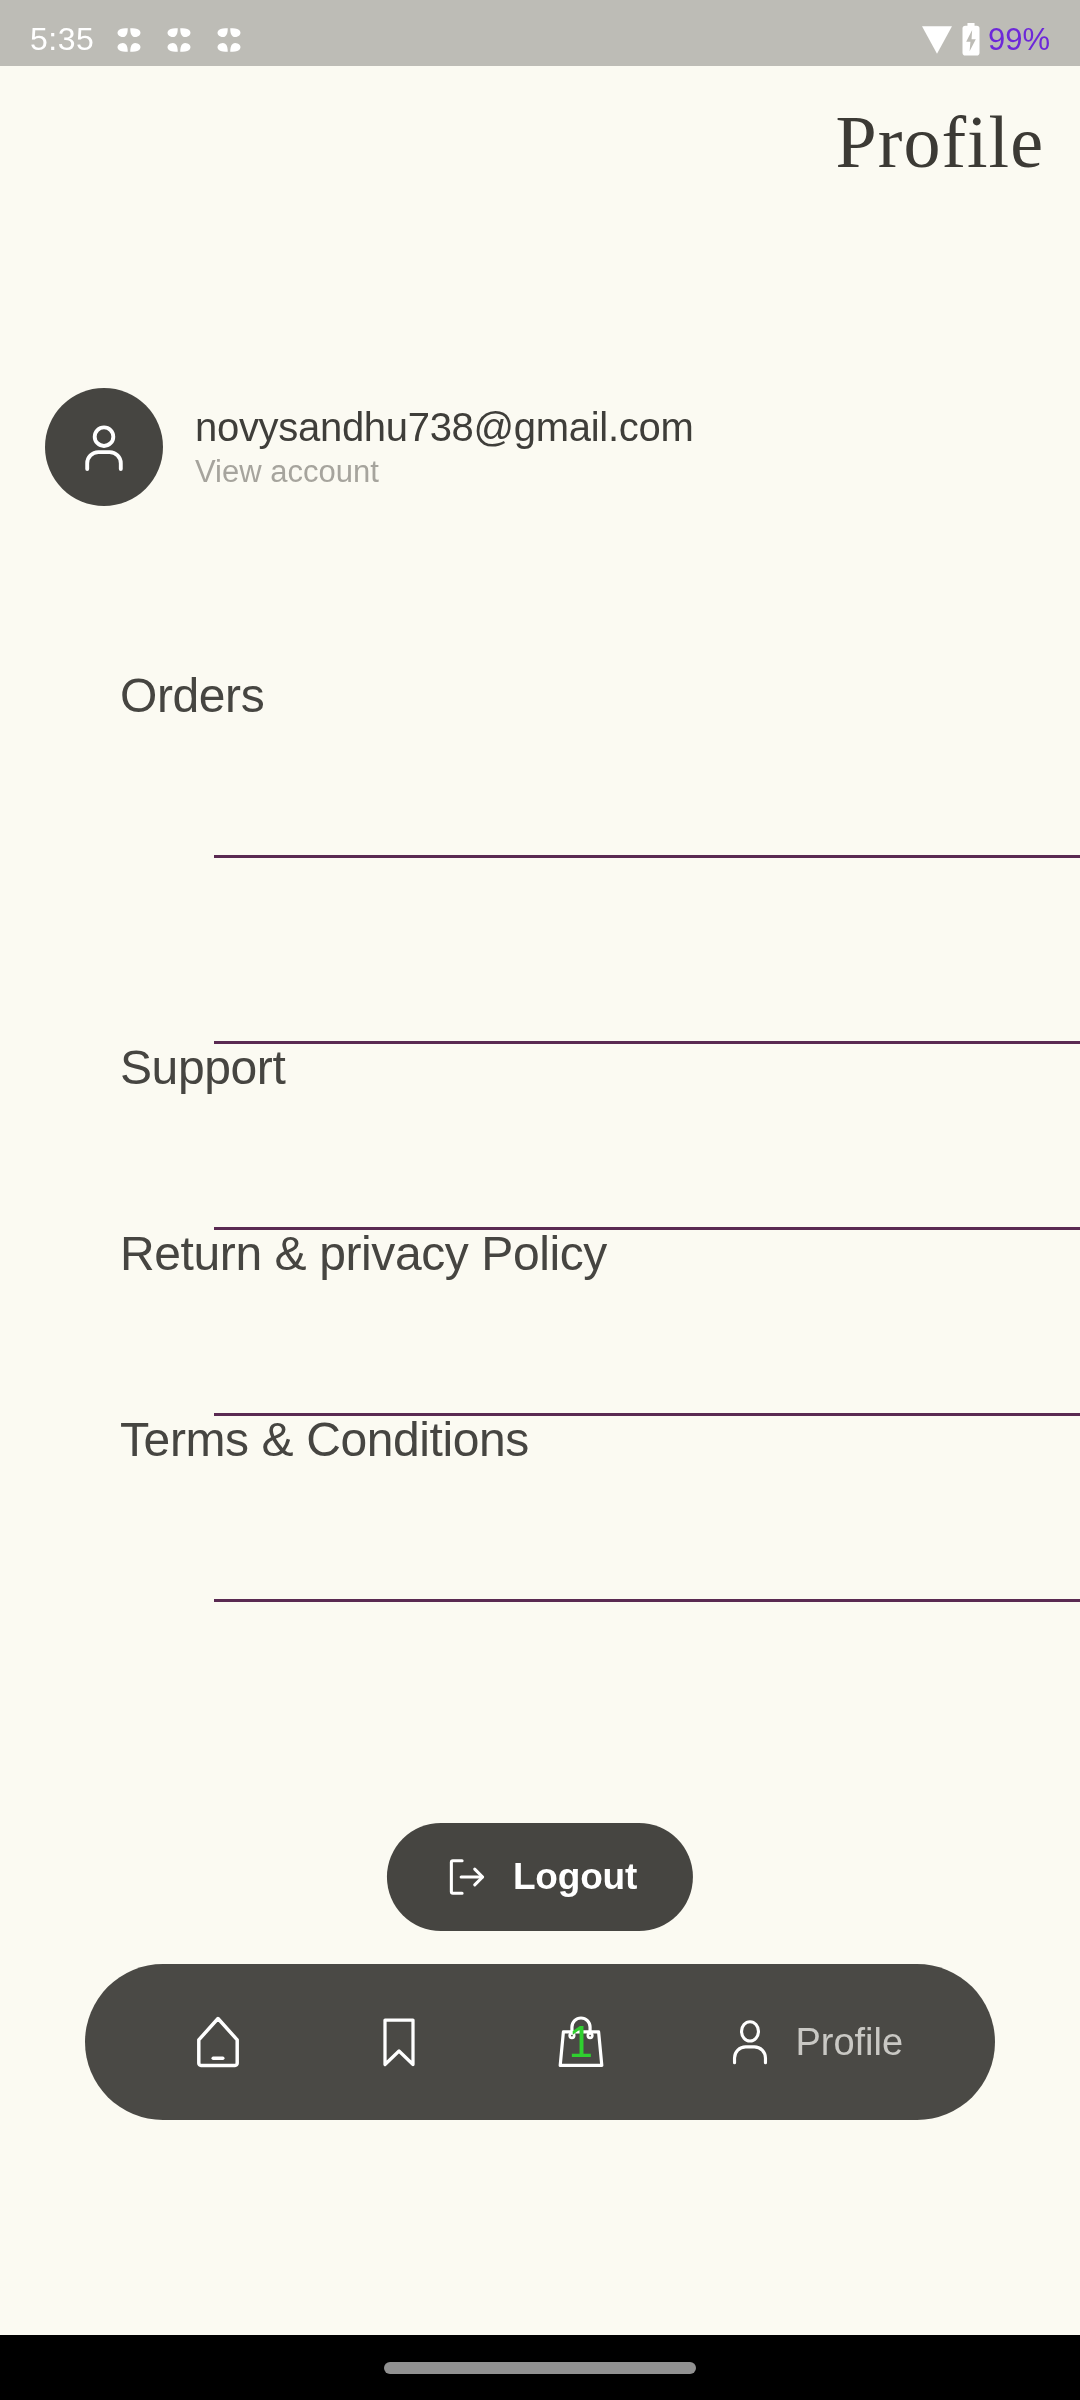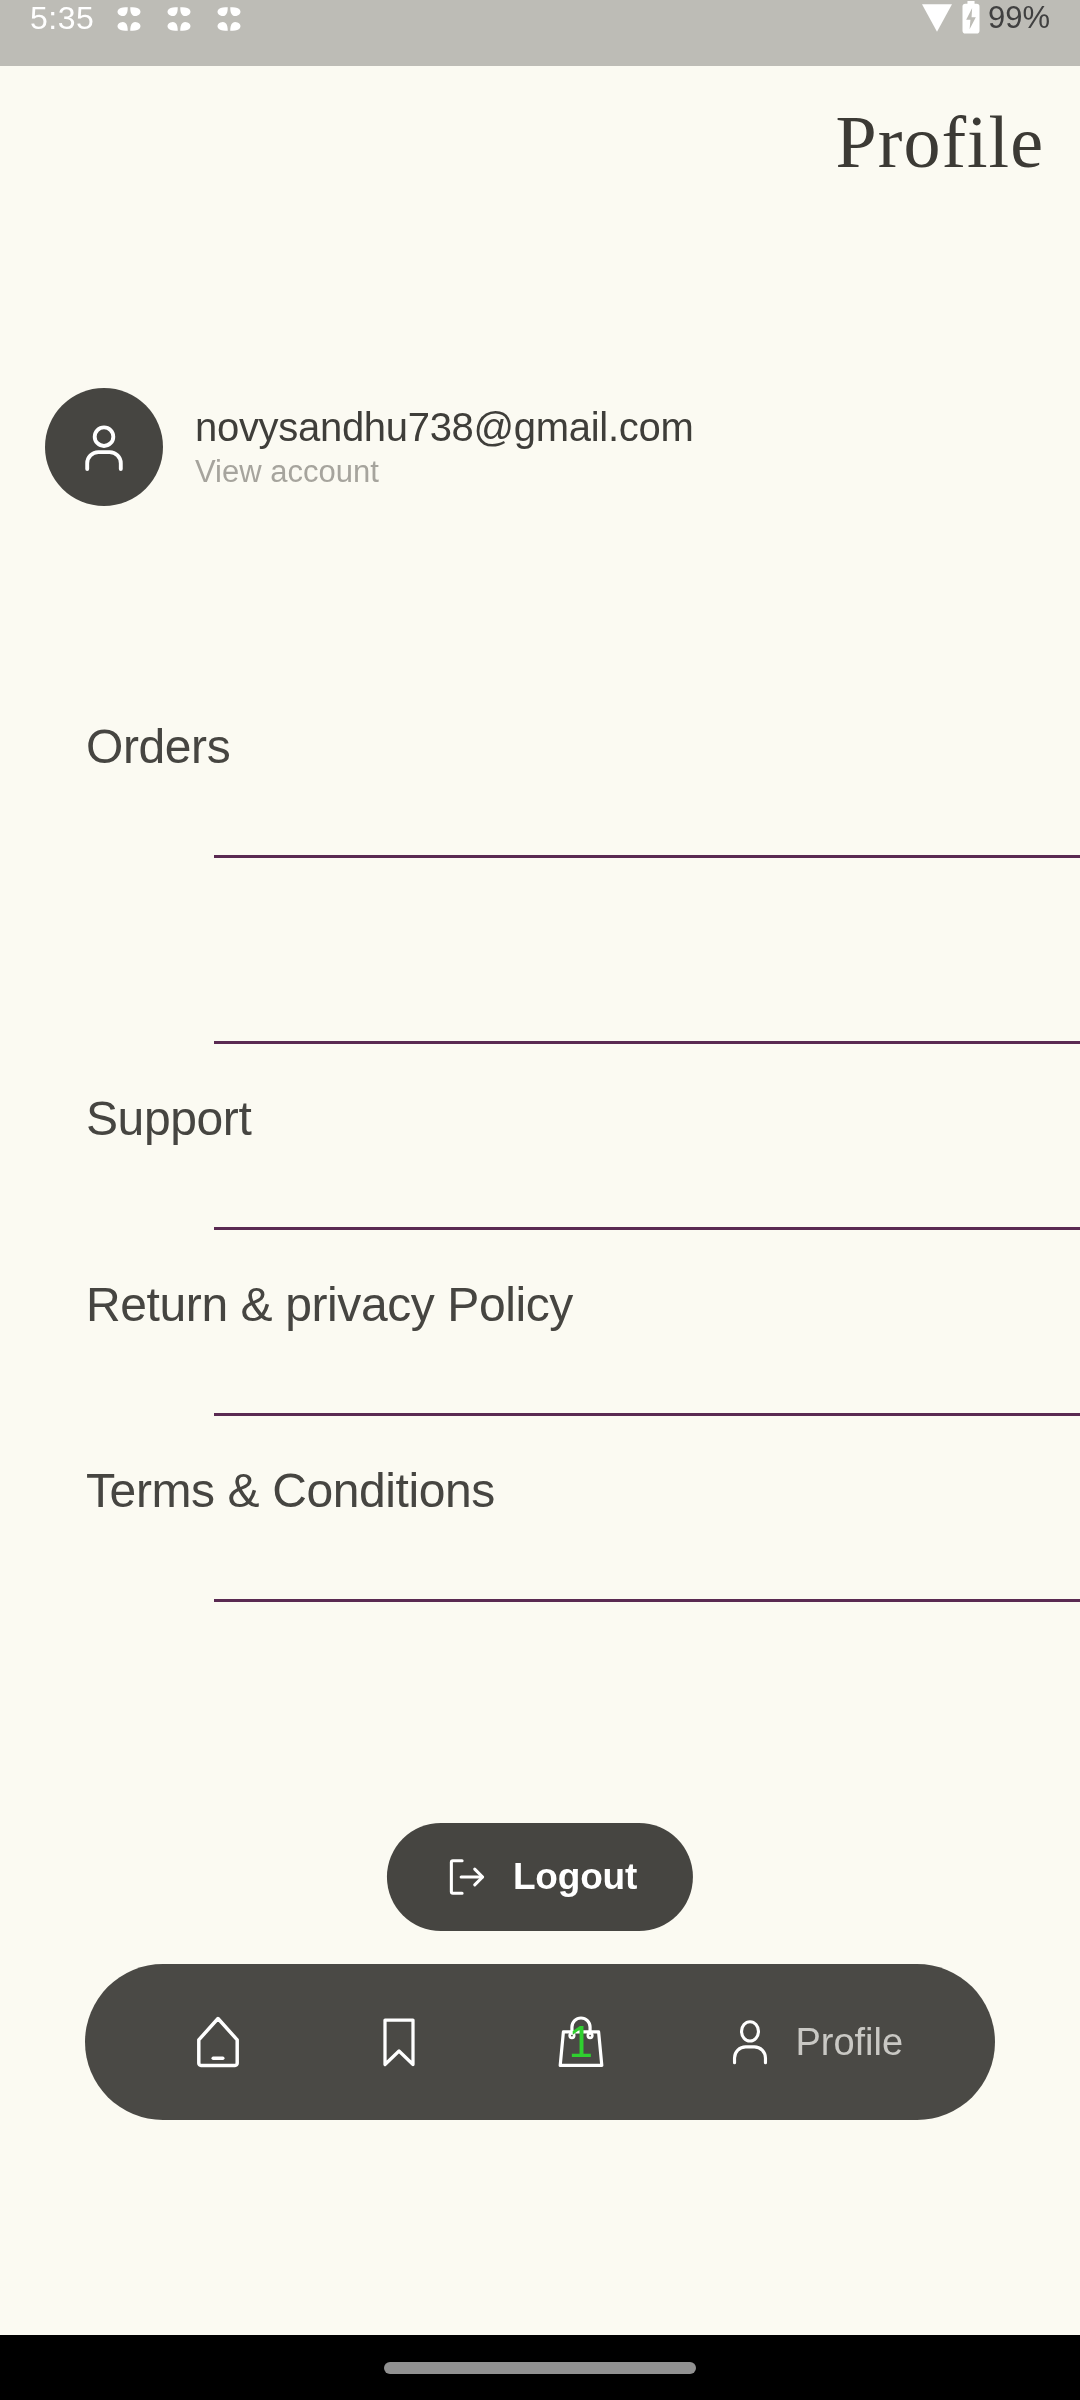--- a/index.html
+++ b/index.html
@@ -13,33 +13,33 @@
     position:relative;
     width:1080px; height:2400px;
     background:#fbfaf2;
   }
 
   
   #status-bar {
     position:absolute; top:0; left:0;
     width:1080px; height:66px;
     background:#bdbcb6;
-    display:flex; align-items:flex-start;
-    padding:0 30px;
+    display:flex; align-items:flex-end;
+    padding:8px 30px;
   }
   #status-left { display:flex; align-items:center; gap:20px; }
   #status-time {
     color:#ffffff; font-size:32px; font-weight:400;
     letter-spacing:0.5px;
   }
   .clover-icon { width:30px; height:30px; display:block; }
   #status-right {
     margin-left:auto; display:flex; align-items:center; gap:6px;
   }
-  #battery-pct { color:#404040; font-size:31px; font-weight:400; }
+  #battery-pct { color:#6d28d9; font-size:31px; font-weight:400; }
 
   
   #page-title {
     position:absolute; top:105px; right:36px;
     font-family:"Liberation Serif", serif;
     font-size:74px; font-weight:400;
     color:#3c3a35; letter-spacing:1px;
     line-height:1;
   }
 
@@ -64,22 +64,22 @@
   }
 
   
   #menu-list {
     position:absolute; top:672px; left:0;
     width:1080px;
   }
   .menu-item {
     position:relative;
     height:186px;
-    padding-left:86px;
-    display:flex; flex-direction:column; justify-content:center;
+    padding-left:120px;
+    display:flex; flex-direction:column; justify-content:flex-start;
   }
   .menu-label {
     font-size:48px; color:#464541; font-weight:400;
     letter-spacing:-0.4px; line-height:1;
     padding-bottom:36px;
   }
   .menu-divider {
     position:absolute; left:214px; right:0; bottom:0;
     height:3px; background:#5a2a52;
   }

